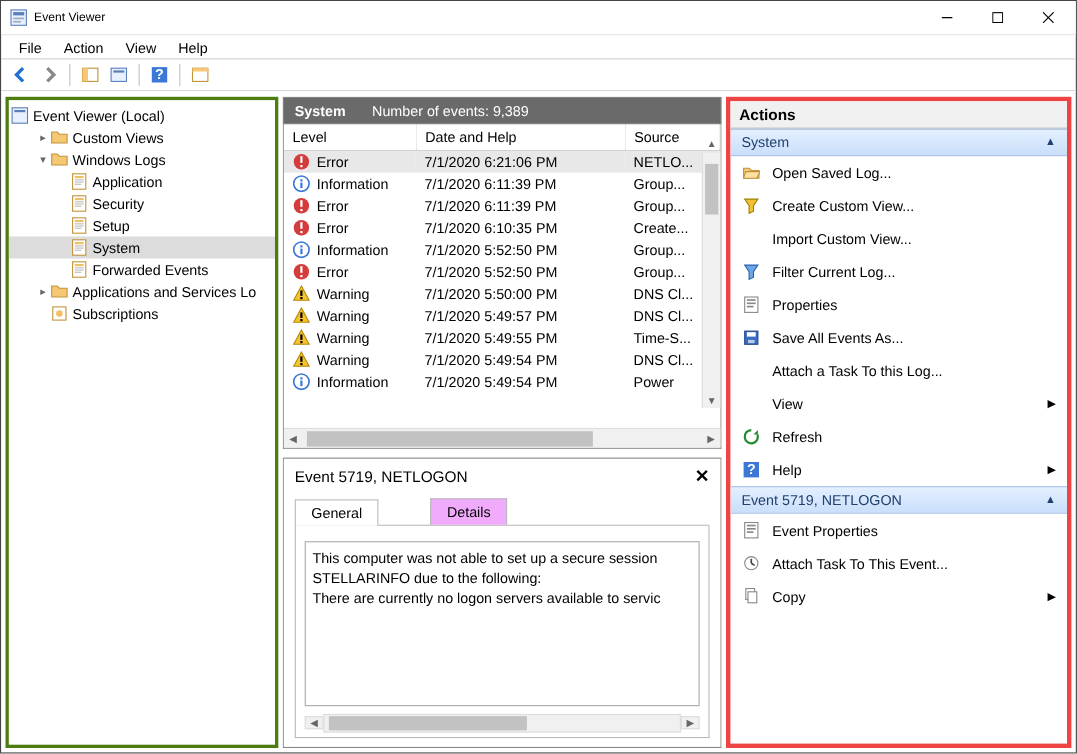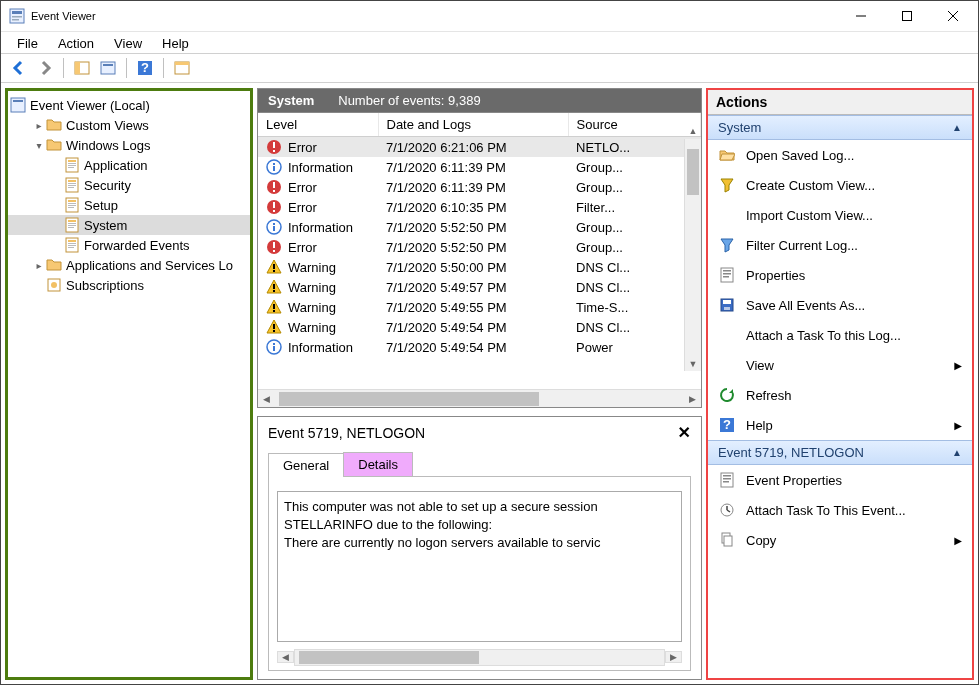--- a/index.html
+++ b/index.html
@@ -55,32 +55,32 @@
 .hscroll { height: 18px; background: #f0f0f0; border-top: 1px solid #ddd; display: flex; align-items: center; }
 .hscroll .arrow { width: 17px; text-align: center; font-size: 9px; color: #666; }
 .hscroll .track { flex:1; position:relative; height: 14px; }
 .hscroll .thumb { position:absolute; left: 4px; top: 0; bottom: 0; width: 260px; background: #c2c2c2; }
 
 
 .detail-box { border: 1px solid #888; margin-top: 8px; flex: 1; padding: 6px 10px 8px 10px; display: flex; flex-direction: column; overflow: hidden; }
 .detail-head { display: flex; justify-content: space-between; align-items: center; margin-bottom: 10px; }
 .detail-head .title { font-size: 14px; }
 .detail-head .closebtn { font-weight: bold; font-size: 16px; cursor: default; }
-.tabs { display: flex; border-bottom: 1px solid #bbb; }
+.tabs { display: flex; border-bottom: 1px solid #bbb; gap: 48px; }
 .tab { padding: 4px 14px; border: 1px solid #bbb; border-bottom: none; margin-right: -1px; background: #f0abfc; cursor: default; }
 .tab.active { background: #fff; position: relative; top: 1px; }
 .detail-body { border: 1px solid #bbb; border-top: none; flex: 1; padding: 14px 8px 4px 8px; display: flex; flex-direction: column; overflow: hidden; }
 .detail-text { border: 1px solid #aaa; padding: 6px; flex: 1; overflow: hidden; font-size: 13px; line-height: 1.4; }
 .detail-hscroll { height: 18px; display: flex; align-items: center; margin-top: 6px; }
 .detail-hscroll .arrow { width: 17px; text-align:center; font-size: 9px; color: #666; background:#f0f0f0; border:1px solid #ddd; }
 .detail-hscroll .track { flex:1; background:#f0f0f0; border:1px solid #ddd; height:17px; position:relative; }
 .detail-hscroll .thumb { position:absolute; left:4px; top:1px; bottom:1px; width:180px; background:#c2c2c2; }
 
 
-.actions-pane { width: 268px; border: 2px solid #ef4444; margin: 4px 4px 4px 2px; display: flex; flex-direction: column; overflow: hidden; justify-content: space-between; }
+.actions-pane { width: 314px; border: 4px solid #ef4444; margin: 4px 4px 4px 2px; display: flex; flex-direction: column; overflow: hidden; justify-content: space-between; }
 .actions-header { background: #f0f0f0; border-bottom: 1px solid #bbb; padding: 4px 8px; font-weight: bold; font-size: 14px; }
 .actions-body { flex: 1; overflow: auto; }
 .actions-group-head { background: linear-gradient(#e3efff, #cadffb); border-top: 1px solid #a3bde3; border-bottom: 1px solid #a3bde3; padding: 4px 10px; display: flex; justify-content: space-between; align-items: center; color: #21426f; }
 .actions-group-head .caret { font-size: 10px; }
 .action-item { display: flex; align-items: center; padding: 6px 10px; gap: 10px; cursor: default; }
 .action-icon { width: 18px; height: 18px; display: flex; align-items: center; justify-content: center; flex-shrink: 0; }
 .action-label { flex: 1; }
 .action-arrow { font-size: 10px; }
 </style>
 </head>
@@ -296,21 +296,21 @@
       <span class="hdr-title">System</span>
       <span>Number of events: 9,389</span>
     </div>
 
     <div class="event-list-box">
       <div class="event-table-wrap">
         <table class="event-table">
           <thead>
               <tr>
             <th style="width:120px">Level</th>
-            <th style="width:190px">Date and Logs</th>
+            <th style="width:190px">Date and Help</th>
             <th>Source</th>
           </tr>
             </thead>
           <tbody id="event-rows">
               <tr class="selected">
                 <td>
                   <div class="level-cell">
                     <span class="lvl-icon"><svg viewBox="0 0 16 16" width="16" height="16">
                         <circle cx="8" cy="8" r="7" fill="#d43b3b"></circle>
                         <rect x="7" y="3" width="2" height="6" fill="#fff"></rect>
@@ -355,21 +355,21 @@
                   <div class="level-cell">
                     <span class="lvl-icon"><svg viewBox="0 0 16 16" width="16" height="16">
                         <circle cx="8" cy="8" r="7" fill="#d43b3b"></circle>
                         <rect x="7" y="3" width="2" height="6" fill="#fff"></rect>
                         <rect x="7" y="11" width="2" height="2" fill="#fff"></rect>
                       </svg></span>
                     <span>Error</span>
                   </div>
                 </td>
                 <td>7/1/2020 6:10:35 PM</td>
-                <td>Filter...</td>
+                <td>Create...</td>
               </tr>
               <tr>
                 <td>
                   <div class="level-cell">
                     <span class="lvl-icon"><svg viewBox="0 0 16 16" width="16" height="16">
                         <circle cx="8" cy="8" r="7" fill="#fff" stroke="#3b78d6" stroke-width="1.5"></circle>
                         <rect x="7" y="7" width="2" height="5" fill="#3b78d6"></rect>
                         <rect x="7" y="4" width="2" height="2" fill="#3b78d6"></rect>
                       </svg></span>
                     <span>Information</span>

